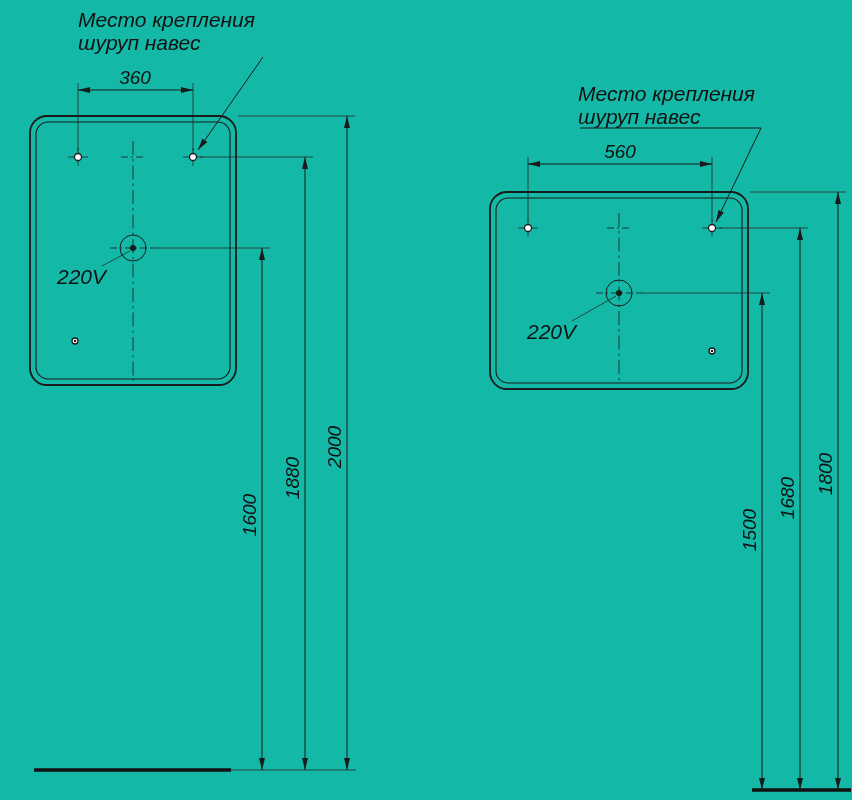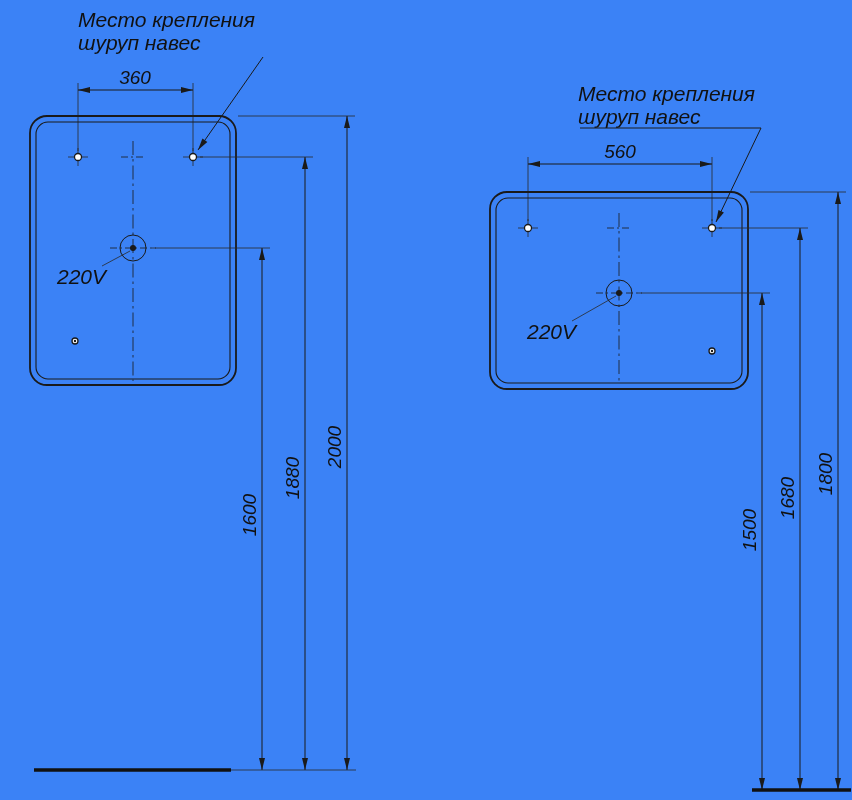--- a/index.html
+++ b/index.html
@@ -3,21 +3,21 @@
 <meta charset="utf-8">
 <style>
   html, body {
     margin: 0;
     padding: 0;
     background: #ffffff;
   }
   .page {
     width: 852px;
     height: 800px;
-    background: #3b82f6;
+    background: #14b8a6;
     position: relative;
     overflow: hidden;
   }
   svg text {
     font-family: "Liberation Sans", sans-serif;
     font-style: italic;
     fill: #111111;
   }
   .note-text   { font-size: 21px; }
   .dim-text    { font-size: 19px; text-anchor: middle; }

